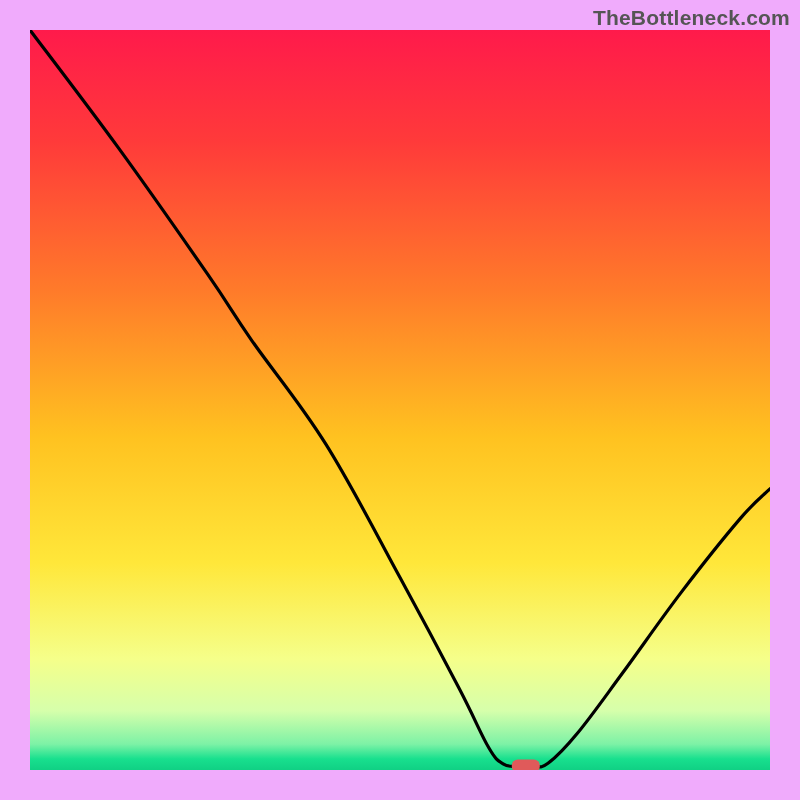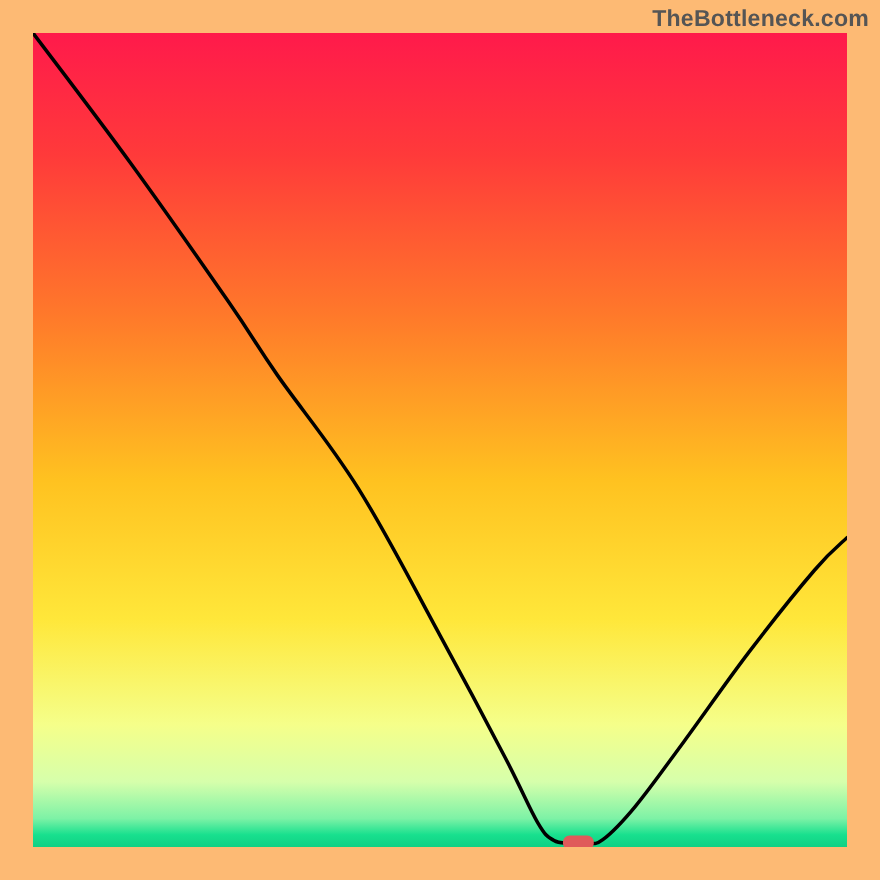--- a/index.html
+++ b/index.html
@@ -8,21 +8,21 @@
     width: 800px;
     height: 800px;
     background: #000;
     overflow: hidden;
     font-family: Arial, Helvetica, sans-serif;
   }
   .frame {
     position: relative;
     width: 800px;
     height: 800px;
-    background: #fdba74;
+    background: #f0abfc;
   }
   .watermark {
     position: absolute;
     top: 6px;
     right: 10px;
     color: #555;
     font-size: 21px;
     font-weight: 600;
     letter-spacing: 0.2px;
     z-index: 5;

